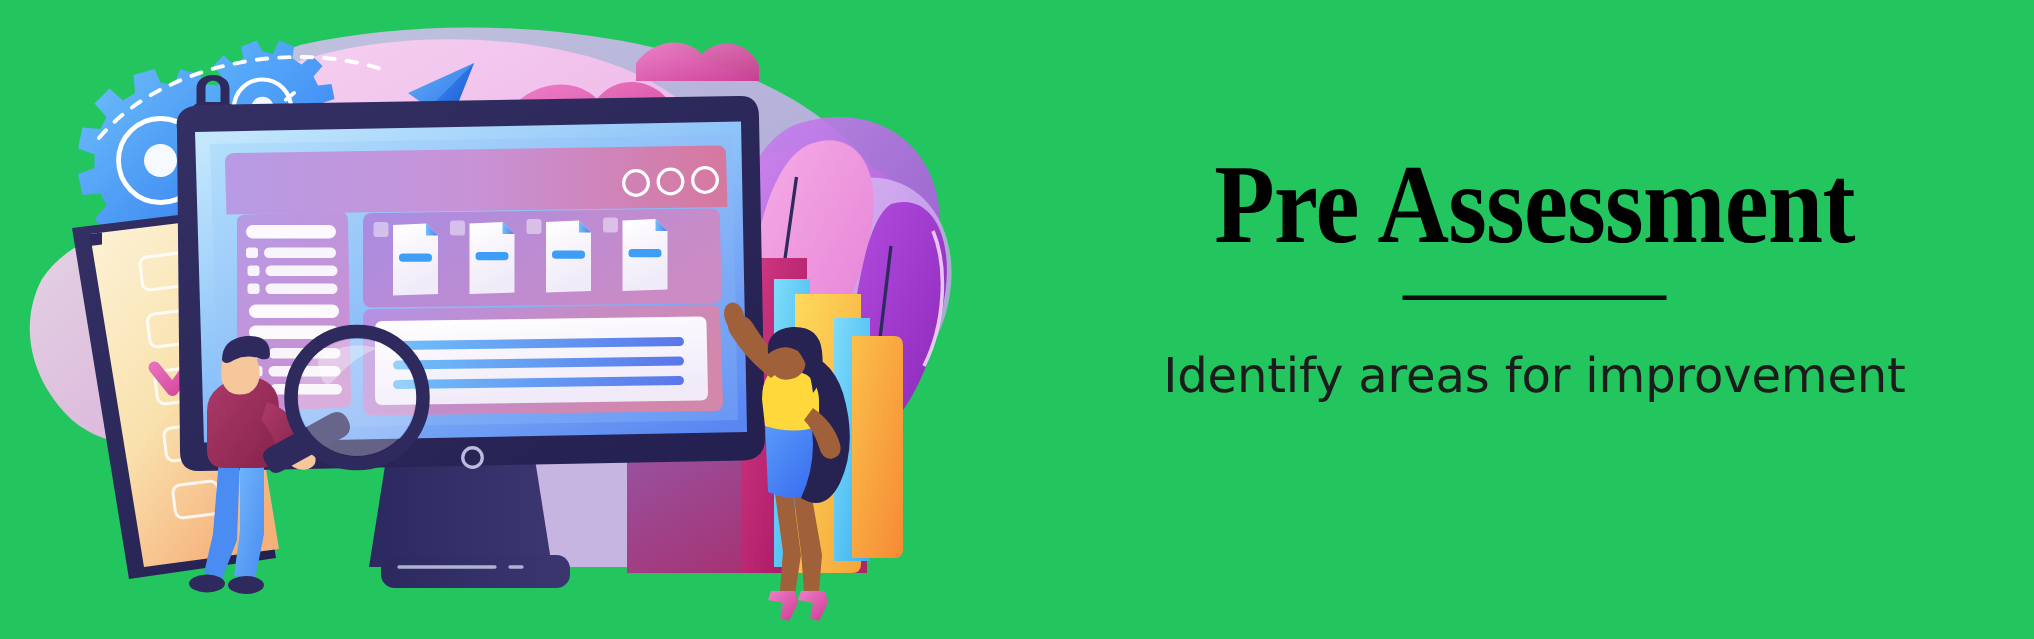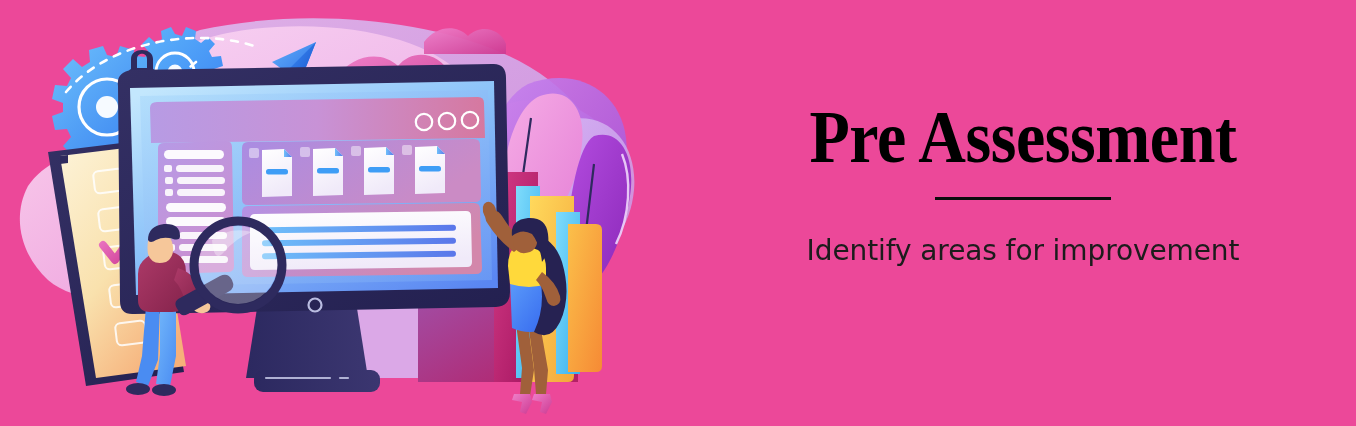--- a/index.html
+++ b/index.html
@@ -10,21 +10,21 @@
   body {
     width: 1356px;
     height: 426px;
     overflow: hidden;
     font-family: "Liberation Sans", sans-serif;
   }
   #banner {
     position: relative;
     width: 1356px;
     height: 426px;
-    background: #ec4899;
+    background: #22c55e;
     display: block;
   }
 
   
   #illustration {
     position: absolute;
     left: 0;
     top: 0;
     width: 680px;
     height: 426px;
@@ -68,21 +68,21 @@
     background: #0d0d0d;
   }
   #subtitle {
     position: absolute;
     left: 30px;
     top: 228px;
     width: 606px;
     text-align: center;
     font-family: "DejaVu Sans", sans-serif;
     font-weight: 400;
-    font-size: 28px;
+    font-size: 32px;
     line-height: 45px;
     color: #1c1c1c;
     letter-spacing: -0.1px;
   }
   #subtitle .line { display: block; }
 </style>
 </head>
 <body>
 
 <div id="banner">

